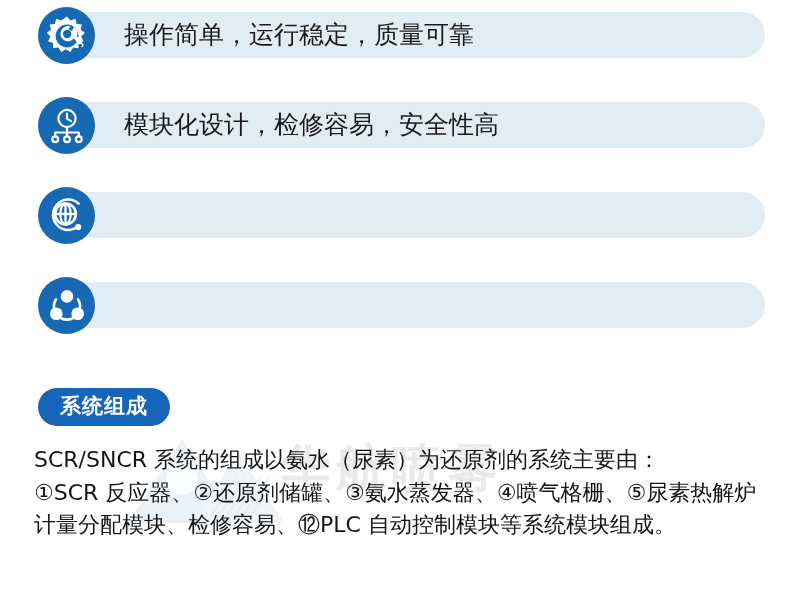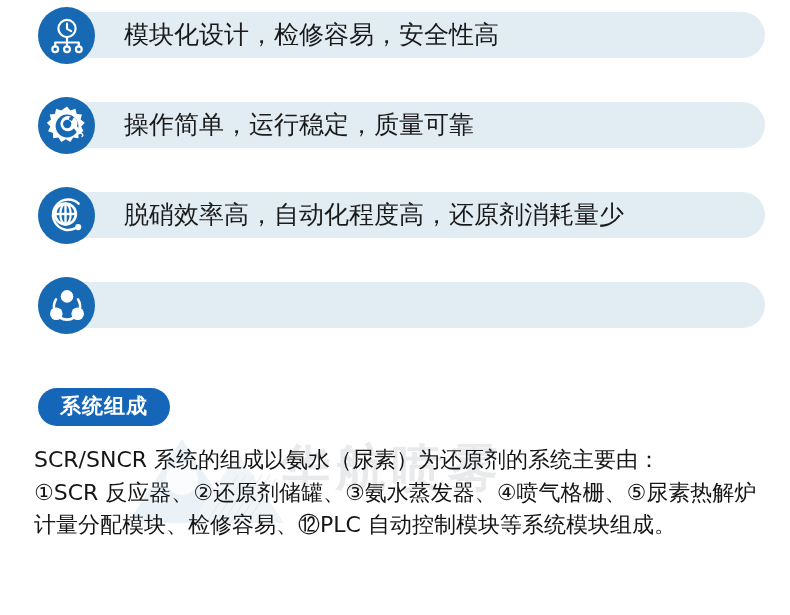--- a/index.html
+++ b/index.html
@@ -149,59 +149,58 @@
     <circle cx="62" cy="56" r="16" fill="#fafcfd"></circle>
   </svg>
   <div class="wm-text">华航喷雾</div>
 </div>
 
 <div id="features">
 
   <div class="feature-row">
     <div class="feature-bar"></div>
     <div class="feature-icon">
+      <svg width="42" height="42" viewBox="0 0 42 42">
+        <path fill="#ffffff" d="M21 1.5 l3.4 3.9 l5.0 -1.6 l1.3 5.1 l5.2 0.6 l-1.3 5.1 l4.2 3.1 l-3.6 3.8 l2.3 4.7 l-4.9 1.8 l-0.2 5.2 l-5.2 -0.6 l-2.9 4.3 l-4.5 -2.6 l-4.5 2.6 l-2.9 -4.3 l-5.2 0.6 l-0.2 -5.2 l-4.9 -1.8 l2.3 -4.7 l-3.6 -3.8 l4.2 -3.1 l-1.3 -5.1 l5.2 -0.6 l1.3 -5.1 l5.0 1.6 Z"></path>
+        <circle cx="21" cy="21" r="11.4" fill="#1669b2"></circle>
+        <path fill="#ffffff" d="M24.8 11.6 a7.6 7.6 0 1 0 3.0 12.0 l0.2 -0.2 l6.3 8.2 a1.9 1.9 0 0 0 3.0 -2.3 l-6.4 -8.1 a7.6 7.6 0 0 0 -3.0 -9.0 l-2.0 3.9 l-3.3 -1.7 l2.0 -3.9 Z"></path>
+        <circle cx="21.2" cy="19.0" r="4.2" fill="#1669b2"></circle>
+        <circle cx="34.4" cy="30.4" r="1.6" fill="#1669b2"></circle>
+      </svg>
+    </div>
+    <div class="feature-text">操作简单，运行稳定，质量可靠</div>
+  </div>
+
+  <div class="feature-row">
+    <div class="feature-bar"></div>
+    <div class="feature-icon">
       <svg width="40" height="40" viewBox="0 0 40 40">
         <circle cx="20" cy="12.5" r="8.6" fill="none" stroke="#ffffff" stroke-width="2.2"></circle>
         <path d="M20 7.6 L20 12.9 L24.2 15.1" fill="none" stroke="#ffffff" stroke-width="2.2" stroke-linecap="round" stroke-linejoin="round"></path>
         <path d="M20 21.1 L20 26.5 M8.2 26.5 L31.8 26.5 M8.2 26.5 L8.2 30.4 M20 26.5 L20 30.4 M31.8 26.5 L31.8 30.4" fill="none" stroke="#ffffff" stroke-width="2.2" stroke-linecap="round"></path>
         <circle cx="8.2" cy="33.2" r="2.9" fill="none" stroke="#ffffff" stroke-width="2.2"></circle>
         <circle cx="20" cy="33.2" r="2.9" fill="none" stroke="#ffffff" stroke-width="2.2"></circle>
         <circle cx="31.8" cy="33.2" r="2.9" fill="none" stroke="#ffffff" stroke-width="2.2"></circle>
       </svg>
     </div>
     <div class="feature-text">模块化设计，检修容易，安全性高</div>
   </div>
 
   <div class="feature-row">
     <div class="feature-bar"></div>
     <div class="feature-icon">
       <svg width="42" height="42" viewBox="0 0 42 42">
-        <path fill="#ffffff" d="M21 1.5 l3.4 3.9 l5.0 -1.6 l1.3 5.1 l5.2 0.6 l-1.3 5.1 l4.2 3.1 l-3.6 3.8 l2.3 4.7 l-4.9 1.8 l-0.2 5.2 l-5.2 -0.6 l-2.9 4.3 l-4.5 -2.6 l-4.5 2.6 l-2.9 -4.3 l-5.2 0.6 l-0.2 -5.2 l-4.9 -1.8 l2.3 -4.7 l-3.6 -3.8 l4.2 -3.1 l-1.3 -5.1 l5.2 -0.6 l1.3 -5.1 l5.0 1.6 Z"></path>
-        <circle cx="21" cy="21" r="11.4" fill="#1669b2"></circle>
-        <path fill="#ffffff" d="M24.8 11.6 a7.6 7.6 0 1 0 3.0 12.0 l0.2 -0.2 l6.3 8.2 a1.9 1.9 0 0 0 3.0 -2.3 l-6.4 -8.1 a7.6 7.6 0 0 0 -3.0 -9.0 l-2.0 3.9 l-3.3 -1.7 l2.0 -3.9 Z"></path>
-        <circle cx="21.2" cy="19.0" r="4.2" fill="#1669b2"></circle>
-        <circle cx="34.4" cy="30.4" r="1.6" fill="#1669b2"></circle>
-      </svg>
-    </div>
-    <div class="feature-text">操作简单，运行稳定，质量可靠</div>
-  </div>
-
-  <div class="feature-row">
-    <div class="feature-bar"></div>
-    <div class="feature-icon">
-      <svg width="42" height="42" viewBox="0 0 42 42">
         <path d="M32.6 8.6 A15.2 15.2 0 1 0 29.0 33.4" fill="none" stroke="#ffffff" stroke-width="2.6" stroke-linecap="round"></path>
         <circle cx="19.5" cy="19.0" r="10.4" fill="none" stroke="#ffffff" stroke-width="2.6"></circle>
         <path d="M19.5 8.6 L19.5 29.4" fill="none" stroke="#ffffff" stroke-width="2.4"></path>
         <path d="M9.1 19.0 L29.9 19.0" fill="none" stroke="#ffffff" stroke-width="2.4"></path>
         <ellipse cx="19.5" cy="19.0" rx="5.2" ry="10.4" fill="none" stroke="#ffffff" stroke-width="2.2"></ellipse>
         <circle cx="32.2" cy="32.1" r="3.1" fill="#ffffff"></circle>
       </svg>
     </div>
-    <div class="feature-text">脱硝效率高，自动化程度高，还原剂消耗量少</div>
   </div>
 
   <div class="feature-row">
     <div class="feature-bar"></div>
     <div class="feature-icon">
       <svg width="42" height="42" viewBox="0 0 42 42">
         <path d="M10.0 14.4 A13.8 13.8 0 0 0 8.3 25.0" fill="none" stroke="#ffffff" stroke-width="2.6" stroke-linecap="round"></path>
         <path d="M32.0 14.4 A13.8 13.8 0 0 1 33.7 25.0" fill="none" stroke="#ffffff" stroke-width="2.6" stroke-linecap="round"></path>
         <path d="M13.6 32.3 A13.8 13.8 0 0 0 28.4 32.3" fill="none" stroke="#ffffff" stroke-width="2.6" stroke-linecap="round"></path>
         <circle cx="21" cy="11.4" r="6.3" fill="#ffffff"></circle>

